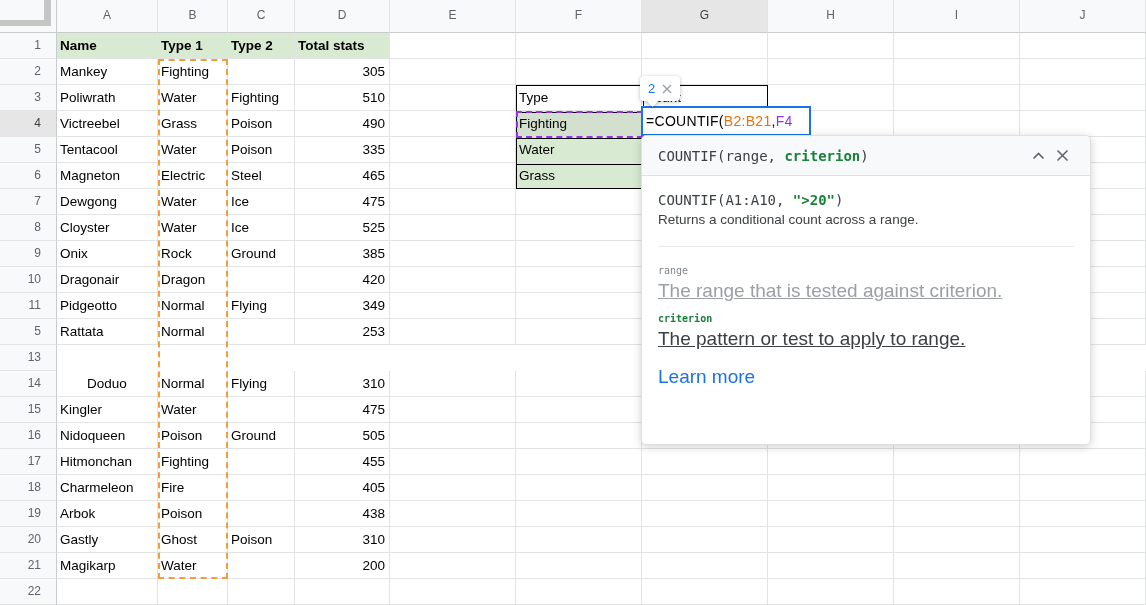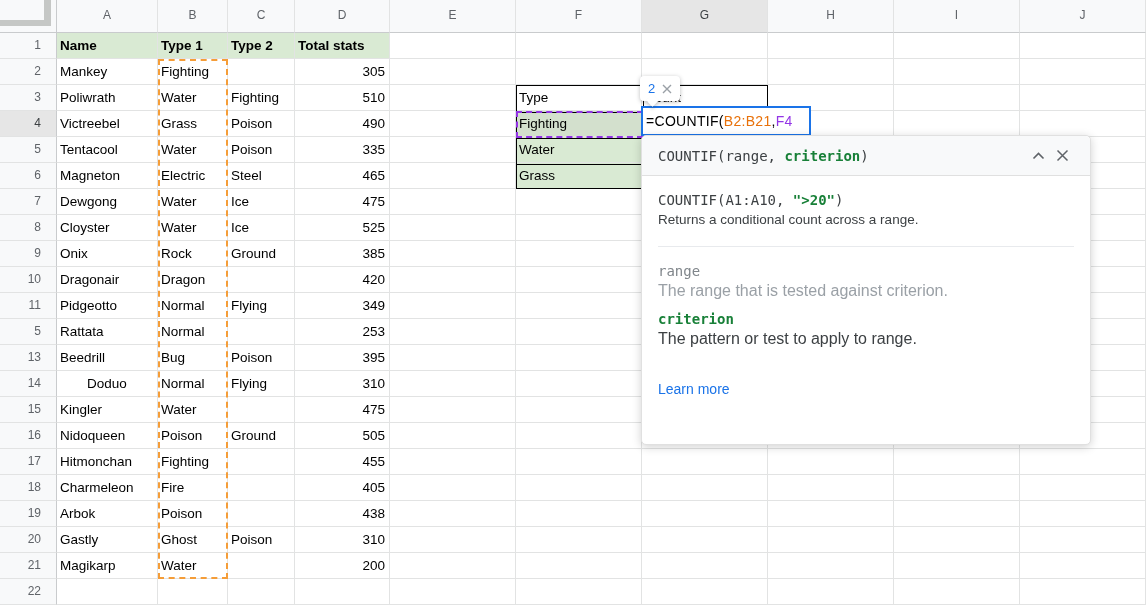--- a/index.html
+++ b/index.html
@@ -70,27 +70,27 @@
   .mono { font-family:"DejaVu Sans Mono","Liberation Mono",monospace; }
   .sig { font-size:14px; color:#3c4043; flex:1; }
   .green-b { color:#188038; font-weight:bold; }
   .hdr-btn { display:flex; align-items:center; justify-content:center; width:24px; height:24px;
              cursor:pointer; }
   .popup-body { padding:14px 16px; }
   .micro { font-size:11px; font-weight:bold; color:#80868b; letter-spacing:.8px; line-height:14px; }
   .codeline { font-size:14px; color:#3c4043; line-height:20px; }
   .about-txt { font-size:13.5px; color:#3c4043; line-height:20px; margin-top:0; }
   .popup-hr { border:none; border-top:1px solid #e8eaed; margin:16px 0 14px; }
-  .param-name { font-size:14px; line-height:20px; }
+  .param-name { font-size:10px; line-height:20px; }
   .param-name.gray { color:#80868b; }
-  .param-desc { font-size:16px; line-height:20px; }
+  .param-desc { font-size:19px; line-height:20px;text-decoration:underline; }
   .param-desc.gray { color:#9aa0a6; }
   .param-desc.dark { color:#3c4043; }
   .crit-name { margin-top:8px; }
-  .learn-more { display:inline-block; margin-top:30px; font-size:14px; color:#1a73e8;
+  .learn-more { display:inline-block; margin-top:18px; font-size:19px; color:#1a73e8;
                 line-height:20px; cursor:pointer; text-decoration:none; }
 </style>
 </head>
 <body>
 
 <div class="sheet">
 
   <div class="colhead-strip" id="colhead-strip">
     <div class="corner">
         <div class="corner-l"></div>
@@ -257,21 +257,21 @@
         <div class="cell" style="width: 70px;">Normal</div>
         <div class="cell" style="width: 67px;"></div>
         <div class="cell num" style="width: 95px;">253</div>
         <div class="cell" style="width: 126px;"></div>
         <div class="cell" style="width: 126px;"></div>
         <div class="cell" style="width: 126px;"></div>
         <div class="cell" style="width: 126px;"></div>
         <div class="cell" style="width: 126px;"></div>
         <div class="cell" style="width: 126px;"></div>
       </div>
-      <div class="grid-row" style="top: 345px;">
+      <div class="grid-row" style="top: 345px; flex-direction: column;">
         <div class="rowhead">13</div>
         <div class="cell" style="width: 101px;">Beedrill</div>
         <div class="cell" style="width: 70px;">Bug</div>
         <div class="cell" style="width: 67px;">Poison</div>
         <div class="cell num" style="width: 95px;">395</div>
         <div class="cell" style="width: 126px;"></div>
         <div class="cell" style="width: 126px;"></div>
         <div class="cell" style="width: 126px;"></div>
         <div class="cell" style="width: 126px;"></div>
         <div class="cell" style="width: 126px;"></div>

